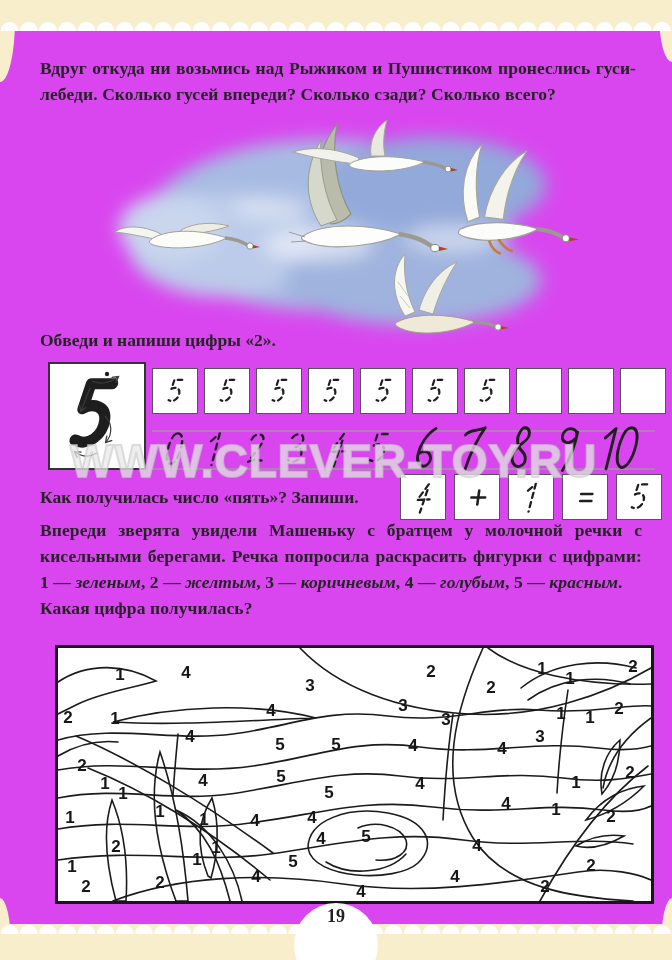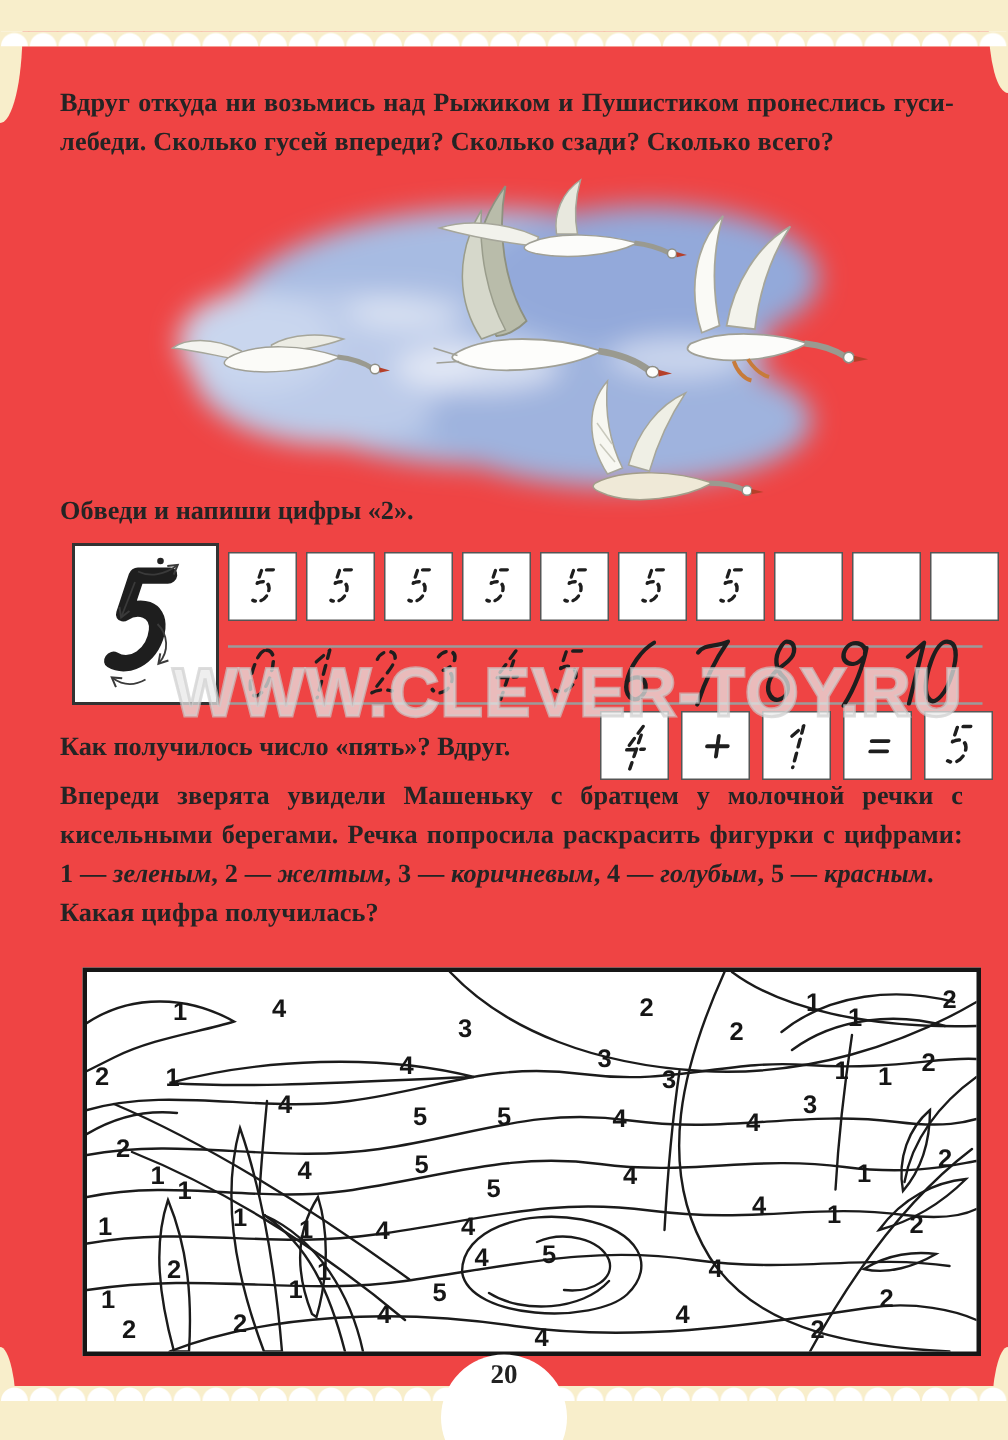--- a/index.html
+++ b/index.html
@@ -1,16 +1,16 @@
 <!DOCTYPE html>
 <html><head>
 <meta charset="utf-8">
 <style>
   html,body{margin:0;padding:0;background:#ffffff;}
-  .page{position:relative;width:672px;height:960px;background:#ef4444;overflow:hidden;
+  .page{position:relative;width:672px;height:960px;background:#d946ef;overflow:hidden;
         font-family:"Liberation Serif", serif;}
   
   .band-top-solid{position:absolute;top:0;left:0;right:0;height:21px;background:#f8eecb;z-index:4;}
   .band-top-scallop{position:absolute;top:21px;left:0;right:0;height:10px;z-index:4;
      background-image:radial-gradient(circle 9.5px at 50% 100%, #ffffff 8.6px, #f8eecb 9.3px);
      background-size:19.2px 10px;background-repeat:repeat-x;}
   .band-bottom-solid{position:absolute;bottom:0;left:0;right:0;height:26px;background:#f8eecb;z-index:4;}
   .band-bottom-scallop{position:absolute;bottom:26px;left:0;right:0;height:10px;z-index:4;
      background-image:radial-gradient(circle 9.5px at 50% 100%, #ffffff 8.6px, #f8eecb 9.3px);
      background-size:19.2px 10px;background-repeat:repeat-x;}
@@ -38,21 +38,21 @@
   .bigbox{position:absolute;top:362px;left:48px;width:94px;height:104px;border:2.5px solid #333;
           background:#fff;}
   .trace-row{position:absolute;top:368px;left:152px;display:flex;gap:6px;}
   .trace-box{width:44px;height:44px;border:1.7px solid #555;background:#fff;
              display:flex;align-items:center;justify-content:center;}
   .numline{position:absolute;top:420px;left:152px;width:503px;height:58px;}
   
   .watermark{position:absolute;top:434px;left:70px;z-index:2;pointer-events:none;
      font-family:"Liberation Sans",sans-serif;font-weight:bold;font-size:46px;letter-spacing:1px;
      color:rgba(246,246,246,.55);-webkit-text-stroke:2px rgba(205,205,205,.65);
-     text-shadow:0 0 1px rgba(190,190,190,.4);white-space:nowrap;margin-left:45px;}
+     text-shadow:0 0 1px rgba(190,190,190,.4);white-space:nowrap;}
   
   .eq-row{position:absolute;top:474px;left:400px;display:flex;gap:8px;}
   .eq-box{width:44px;height:44px;border:1.7px solid #555;background:#fff;
           display:flex;align-items:center;justify-content:center;}
   
   .picture{position:absolute;top:645px;left:55px;border:3px solid #161616;background:#fff;
            width:593px;height:253px;}
   .picture svg{display:block;}
   svg{overflow:visible;}
 </style>
@@ -278,21 +278,21 @@
         <g transform="translate(444,2) scale(1.444)">
           <g transform="translate(4,0) skewX(-8)">
             <path d="M4 11 L10.5 4.5 L7.5 32.5 M21 4 C25.5 4 27 10 25.5 19 C24 28 20 33 17 31 C14 29 13 22 15 13 C16.5 6.5 18.5 4 21 4 Z" fill="none" stroke="#1e1e1e" stroke-width="2" stroke-linecap="round" stroke-linejoin="round"></path>
           </g>
         </g>
       </svg>
   </div>
 
   <div class="watermark">WWW.CLEVER-TOY.RU</div>
 
-  <div class="instr i2">Как получилось число «пять»? Вдруг.</div>
+  <div class="instr i2">Как получилась число «пять»? Запиши.</div>
   <div class="eq-row" id="eq-row">
       <div class="eq-box">
         <svg width="24" height="35" viewBox="0 0 24 36" style="overflow:visible">
           <g transform="translate(4,0) skewX(-8)">
             <path d="M14.5 4.5 L5 20.5 L17.5 20 M14 10.5 L9.5 33.5" fill="none" stroke="#1e1e1e" stroke-width="2.4" stroke-linecap="round" stroke-linejoin="round" stroke-dasharray="5.2 4.4"></path>
           </g>
         </svg>
       </div>
       <div class="eq-box">
         <svg width="26" height="31" viewBox="0 0 24 36" style="overflow:visible">
@@ -414,14 +414,14 @@
           <text x="102" y="240" text-anchor="middle" style="font-family:&quot;Liberation Sans&quot;,sans-serif;font-weight:bold;font-size:17px;fill:#161616;">2</text>
           <text x="303" y="249" text-anchor="middle" style="font-family:&quot;Liberation Sans&quot;,sans-serif;font-weight:bold;font-size:17px;fill:#161616;">4</text>
           <text x="533" y="223" text-anchor="middle" style="font-family:&quot;Liberation Sans&quot;,sans-serif;font-weight:bold;font-size:17px;fill:#161616;">2</text>
           <text x="487" y="244" text-anchor="middle" style="font-family:&quot;Liberation Sans&quot;,sans-serif;font-weight:bold;font-size:17px;fill:#161616;">2</text>
           <text x="397" y="234" text-anchor="middle" style="font-family:&quot;Liberation Sans&quot;,sans-serif;font-weight:bold;font-size:17px;fill:#161616;">4</text>
         </g>
     </svg>
   </div>
 
   <div class="notch"></div>
-  <div class="pagenum">20</div>
+  <div class="pagenum">19</div>
 </div>
 
 </body></html>

